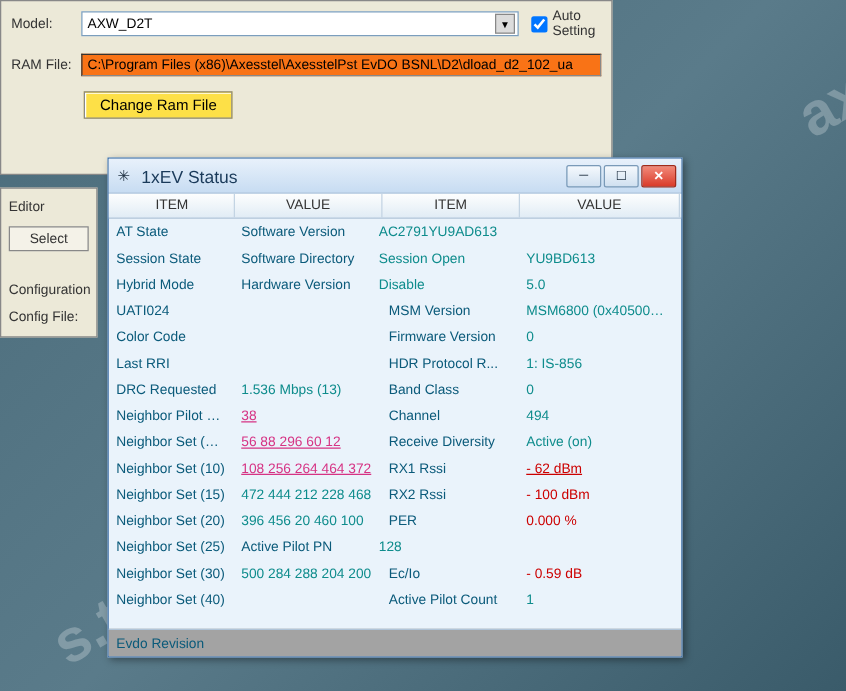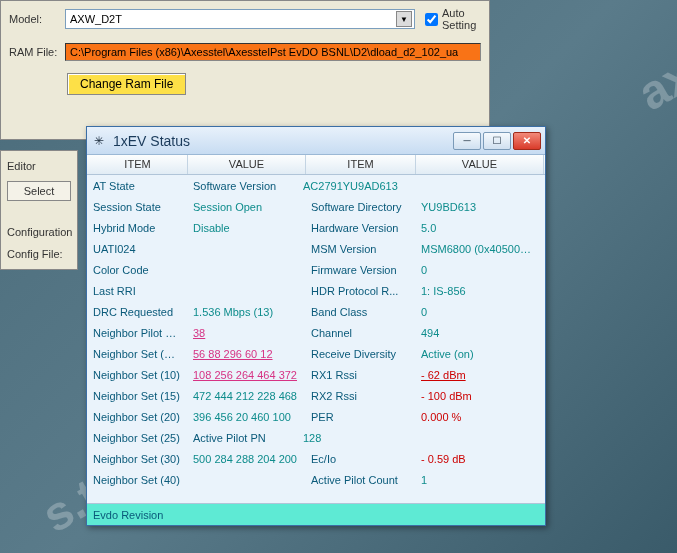--- a/index.html
+++ b/index.html
@@ -104,21 +104,21 @@
 .c3 { width: 110px; color: #0a5a7a; }
 .c4 { width: 128px; }
 .v-teal { color: #0e8c8c; }
 .v-pink { color: #d63384; text-decoration: underline; }
 .v-red { color: #c00; }
 .underl { text-decoration: underline; text-decoration-color: #c00; }
 .footer-row {
   border-top: 1px solid #b0c4d8;
   height: 22px; display: flex; align-items: center;
   padding: 0 6px; font-size: 11px; color: #0a5a7a;
-  background: #5eead4;
+  background: #a3a3a3;
 }
 </style>
 </head>
 <body>
 
 <div class="watermark wm1">axe</div>
 <div class="watermark wm2">s.tel</div>
 
 <div class="back-panel">
   <div class="row">
@@ -166,28 +166,28 @@
     <div style="width:128px">VALUE</div>
   </div>
   <div class="grid" id="grid">
       <div class="grow">
         <div class="cell c1">AT State</div>
         <div class="cell c3">Software Version</div>
         <div class="cell c4 v-teal">AC2791YU9AD613</div>
       </div>
       <div class="grow">
         <div class="cell c1">Session State</div>
+        <div class="cell c3">Software Directory</div>
         <div class="cell c2 v-teal">Session Open</div>
-        <div class="cell c3">Software Directory</div>
         <div class="cell c4 v-teal">YU9BD613</div>
       </div>
       <div class="grow">
         <div class="cell c1">Hybrid Mode</div>
+        <div class="cell c3">Hardware Version</div>
         <div class="cell c2 v-teal">Disable</div>
-        <div class="cell c3">Hardware Version</div>
         <div class="cell c4 v-teal">5.0</div>
       </div>
       <div class="grow">
         <div class="cell c1">UATI024</div>
         <div class="cell c2 "></div>
         <div class="cell c3">MSM Version</div>
         <div class="cell c4 v-teal">MSM6800 (0x40500000)</div>
       </div>
       <div class="grow">
         <div class="cell c1">Color Code</div>

